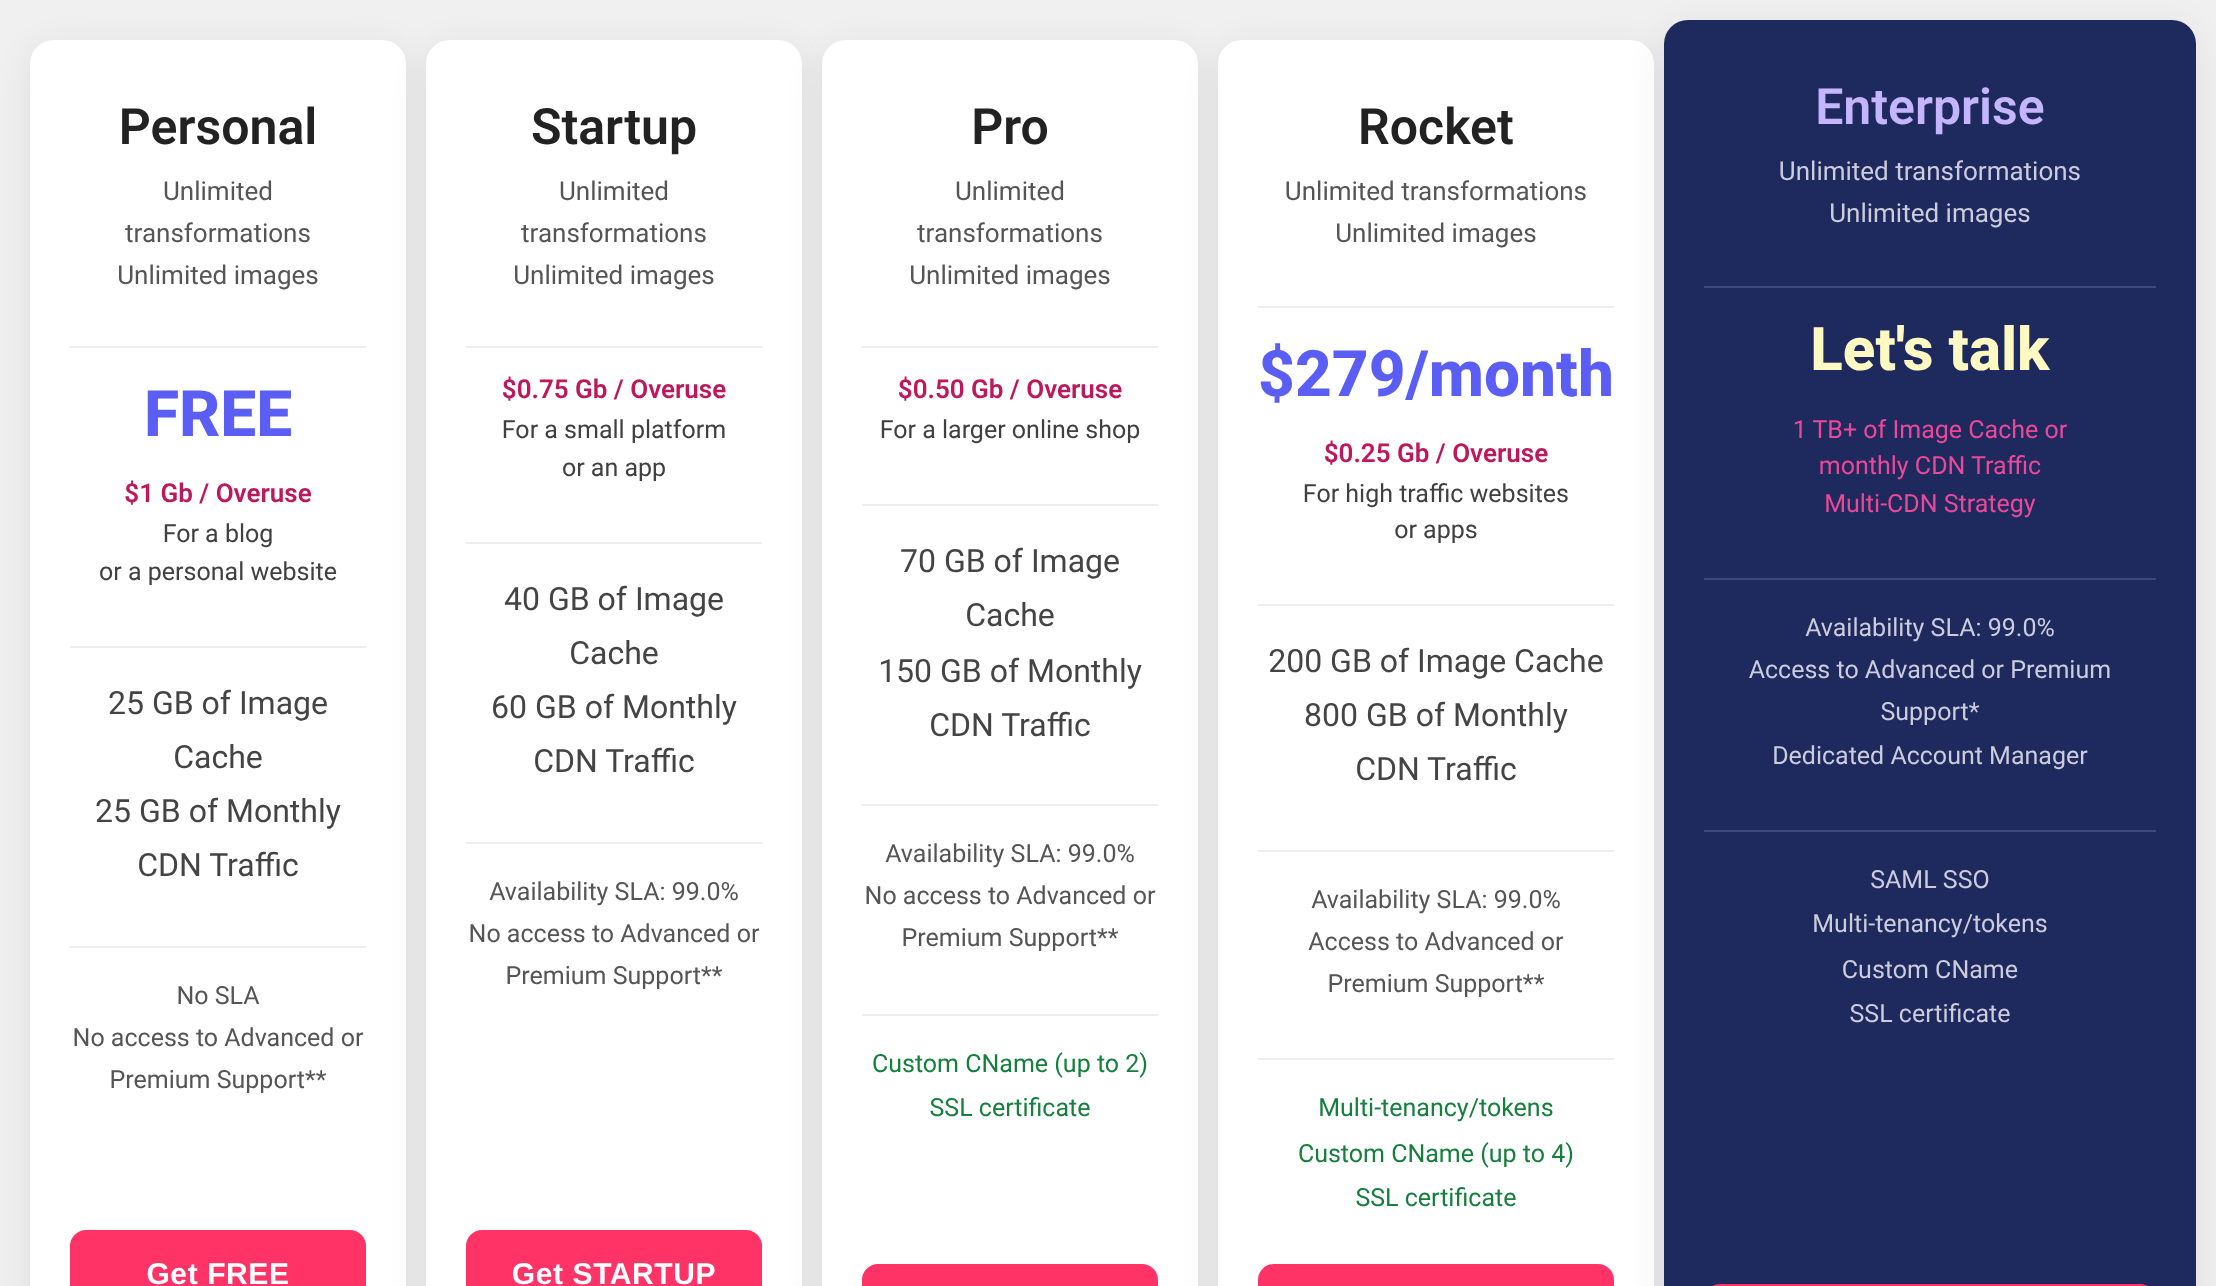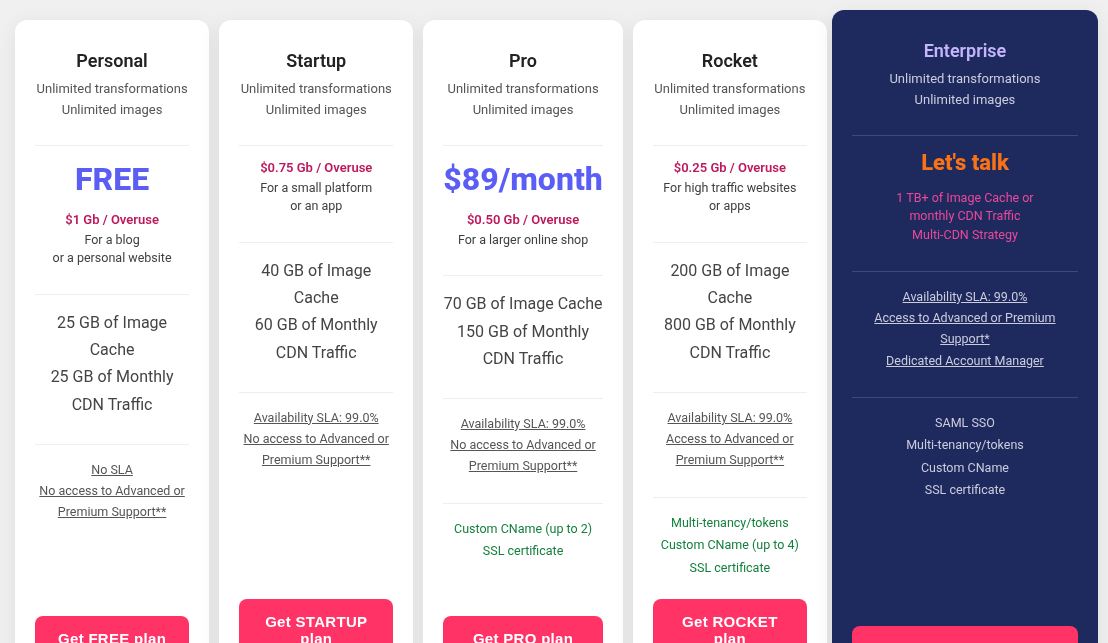--- a/index.html
+++ b/index.html
@@ -33,21 +33,21 @@
       position: relative;
     }
     .plan-card.enterprise {
       background: #1e2a5e;
       color: #fff;
       margin: 0;
       border-radius: 12px;
       flex: 1.1;
     }
     .plan-name {
-      font-size: 18px;
+      font-size: 25px;
       font-weight: 600;
       color: #222;
       margin-bottom: 8px;
     }
     .plan-card.enterprise .plan-name {
       color: #c4b5fd;
     }
     .plan-features-top {
       font-size: 13px;
       color: #555;
@@ -57,22 +57,22 @@
     .plan-card.enterprise .plan-features-top {
       color: #ccd;
     }
     .plan-price {
       font-size: 32px;
       font-weight: 800;
       color: #5b5ef4;
       margin-bottom: 14px;
     }
     .plan-card.enterprise .plan-price {
-      color: #f97316;
-      font-size: 22px;
+      color: #fef9c3;
+      font-size: 30px;
     }
     .plan-overuse {
       font-size: 13px;
       color: #be185d;
       font-weight: 600;
       margin-bottom: 4px;
     }
     .plan-use-case {
       font-size: 12.5px;
       color: #404040;
@@ -86,21 +86,20 @@
       font-size: 16px;
       color: #444;
       line-height: 1.7;
       margin-bottom: 16px;
     }
     .plan-sla {
       font-size: 12.5px;
       color: #555;
       line-height: 1.7;
       margin-bottom: 16px;
-      text-decoration: underline;
     }
     .plan-card.enterprise .plan-sla {
       color: #ccd;
     }
     .plan-extras {
       font-size: 12.5px;
       color: #15803d;
       line-height: 1.8;
       margin-bottom: 20px;
     }
@@ -162,36 +161,36 @@
     <div class="divider"></div>
     <div class="plan-sla">Availability SLA: 99.0%<br>No access to Advanced or<br>Premium Support**</div>
 
     <div class="spacer"></div>
     <button class="plan-button">Get STARTUP plan</button>
   </div>
       <div class="plan-card">
     <div class="plan-name">Pro</div>
     <div class="plan-features-top">Unlimited transformations<br>Unlimited images</div>
     <div class="divider"></div>
-    <div class="plan-price">$89/month</div>
     <div class="plan-overuse">$0.50 Gb / Overuse</div>
     <div class="plan-use-case">For a larger online shop</div>
     <div class="divider"></div>
     <div class="plan-cache">70 GB of Image Cache<br>150 GB of Monthly<br>CDN Traffic</div>
     <div class="divider"></div>
     <div class="plan-sla">Availability SLA: 99.0%<br>No access to Advanced or<br>Premium Support**</div>
     <div class="divider"></div>
     <div class="plan-extras">Custom CName (up to 2)<br>SSL certificate</div>
     <div class="spacer"></div>
     <button class="plan-button">Get PRO plan</button>
   </div>
       <div class="plan-card">
     <div class="plan-name">Rocket</div>
     <div class="plan-features-top">Unlimited transformations<br>Unlimited images</div>
     <div class="divider"></div>
+    <div class="plan-price">$279/month</div>
     <div class="plan-overuse">$0.25 Gb / Overuse</div>
     <div class="plan-use-case">For high traffic websites<br>or apps</div>
     <div class="divider"></div>
     <div class="plan-cache">200 GB of Image Cache<br>800 GB of Monthly<br>CDN Traffic</div>
     <div class="divider"></div>
     <div class="plan-sla">Availability SLA: 99.0%<br>Access to Advanced or<br>Premium Support**</div>
     <div class="divider"></div>
     <div class="plan-extras">Multi-tenancy/tokens<br>Custom CName (up to 4)<br>SSL certificate</div>
     <div class="spacer"></div>
     <button class="plan-button">Get ROCKET plan</button>

